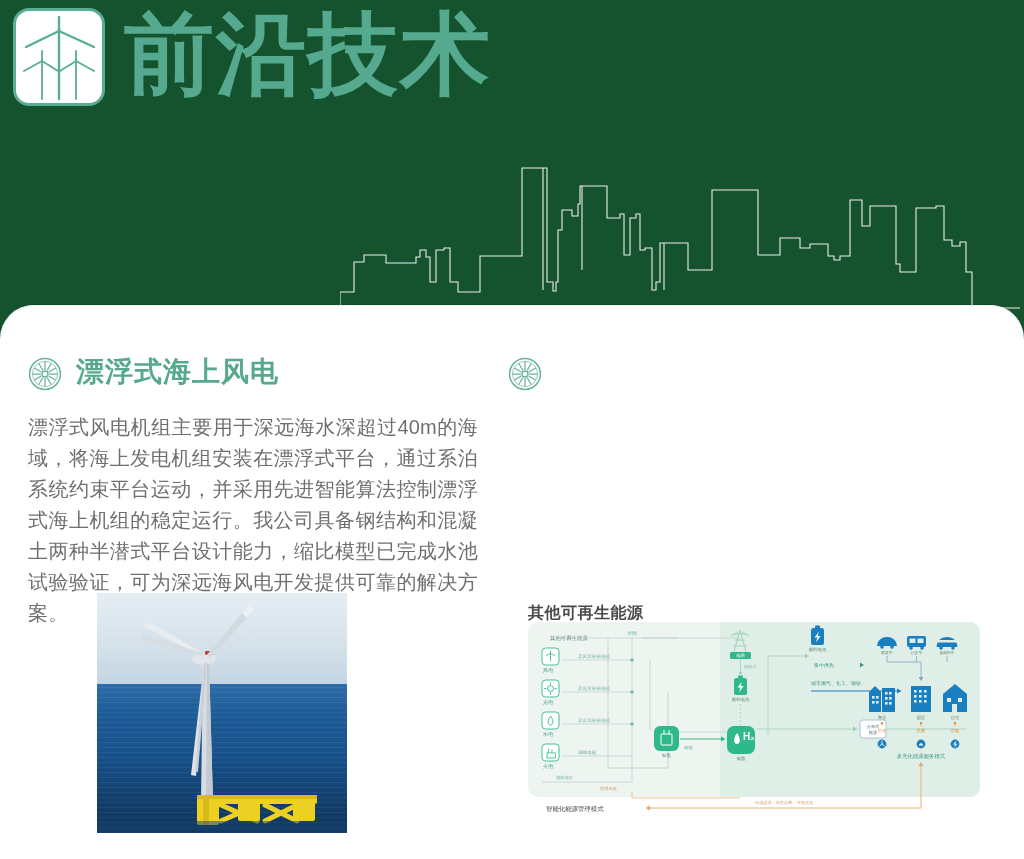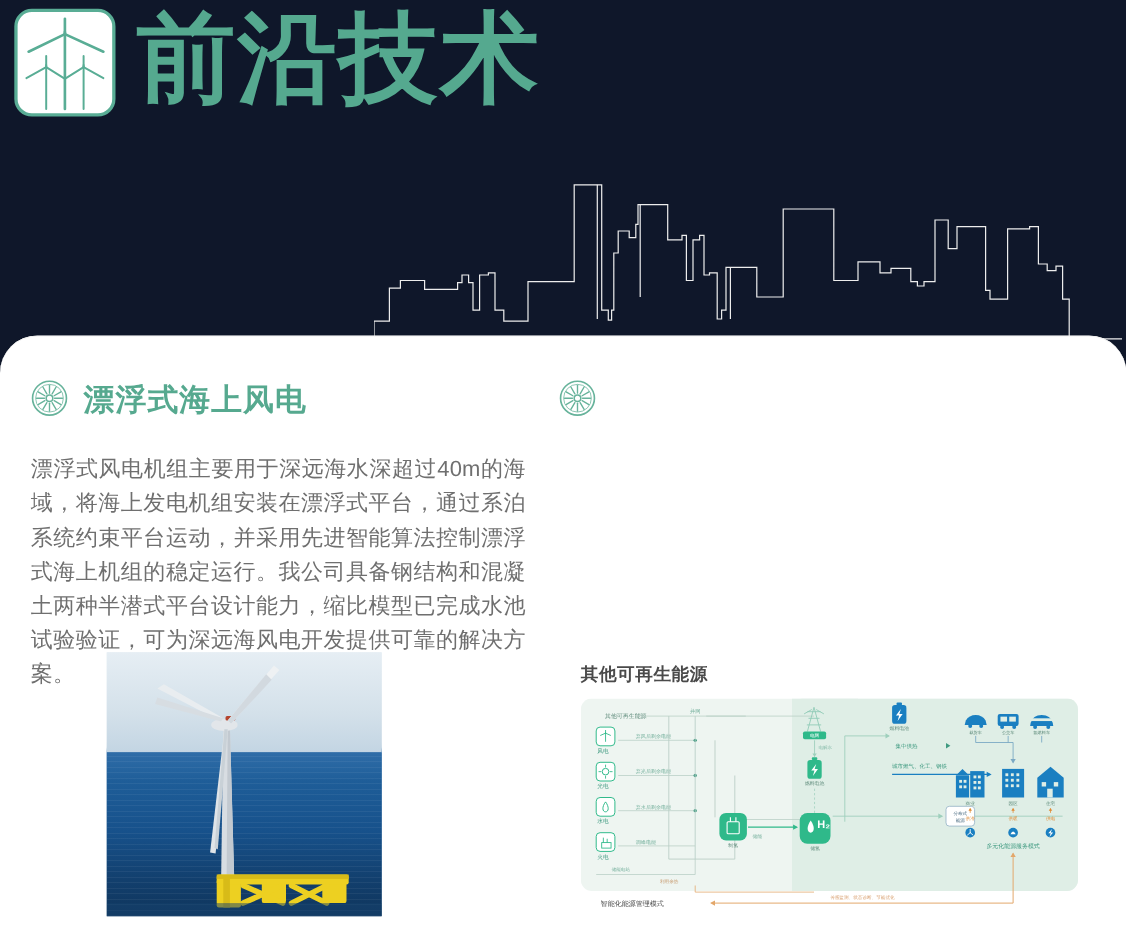--- a/index.html
+++ b/index.html
@@ -2,21 +2,21 @@
 <html><head>
 <meta charset="utf-8">
 <style>
   * { box-sizing: border-box; margin: 0; padding: 0; }
   html, body {
     width: 1024px; height: 859px;
     font-family: "Liberation Sans", "DejaVu Sans", sans-serif;
     background: #ffffff;
     overflow: hidden;
   }
-  .page { position: relative; width: 1024px; height: 859px; background: #0f172a; }
+  .page { position: relative; width: 1024px; height: 859px; background: #14532d; }
 
   
   .header { position: absolute; left: 0; top: 0; width: 1024px; height: 130px; }
   .logo-box {
     position: absolute; left: 13px; top: 8px;
     width: 92px; height: 98px;
     border: 3px solid #59ad95; border-radius: 16px;
     background: #ffffff;
   }
   .logo-box svg { position: absolute; left: 0; top: 0; }
@@ -44,21 +44,21 @@
     width: 1024px; height: 554px; border-radius: 34px 34px 0 0;
     border-top: 1px solid #f0f0f0;
     pointer-events: none;
   }
 
   .columns { position: absolute; left: 0; top: 0; width: 1024px; height: 554px; }
   .col { position: absolute; top: 40px; }
   .col-left  { left: 28px;  width: 450px; }
   .col-right { left: 508px; width: 470px; }
 
-  .sec-head { display: flex; align-items: flex-start; gap: 14px; height: 46px; }
+  .sec-head { display: flex; align-items: flex-end; gap: 14px; height: 46px; }
   .bullet { width: 34px; height: 34px; flex: 0 0 34px; }
   .sec-title {
     font-size: 28px; font-weight: 700; color: #56a98f;
     letter-spacing: 1px; white-space: nowrap;
   }
 
   .para {
     margin-top: 21px;
     font-size: 20px; line-height: 31px;
     color: #6f6f6f; text-align: justify;
@@ -78,21 +78,21 @@
           background: linear-gradient(#2f6da8, #1e5d98 18%, #17518b 48%, #123f6d 78%, #0f355c); }
   .sea::after{ content:""; position:absolute; left:0; top:0; width:250px; height:149px;
           background: repeating-linear-gradient(0deg, rgba(255,255,255,0.055) 0 1px, rgba(0,0,0,0) 1px 5px); }
   .photo svg { position:absolute; left:0; top:0; }
 
   
   .dia-title {
     position: absolute; left: 528px; top: 298px;
     font-size: 16px; font-weight: 700; color: #4a4a4a; letter-spacing: 0.5px;
   }
-  .diagram { position: absolute; left: 528px; top: 330px; width: 452px; height: 200px; }
+  .diagram { position: absolute; left: 528px; top: 317px; width: 452px; height: 200px; }
   .diagram svg { display: block; }
 </style>
 </head>
 <body>
 
 <div class="page">
 
   <div class="header">
     <div class="logo-box">
       <svg width="86" height="92" viewBox="0 0 86 92">

